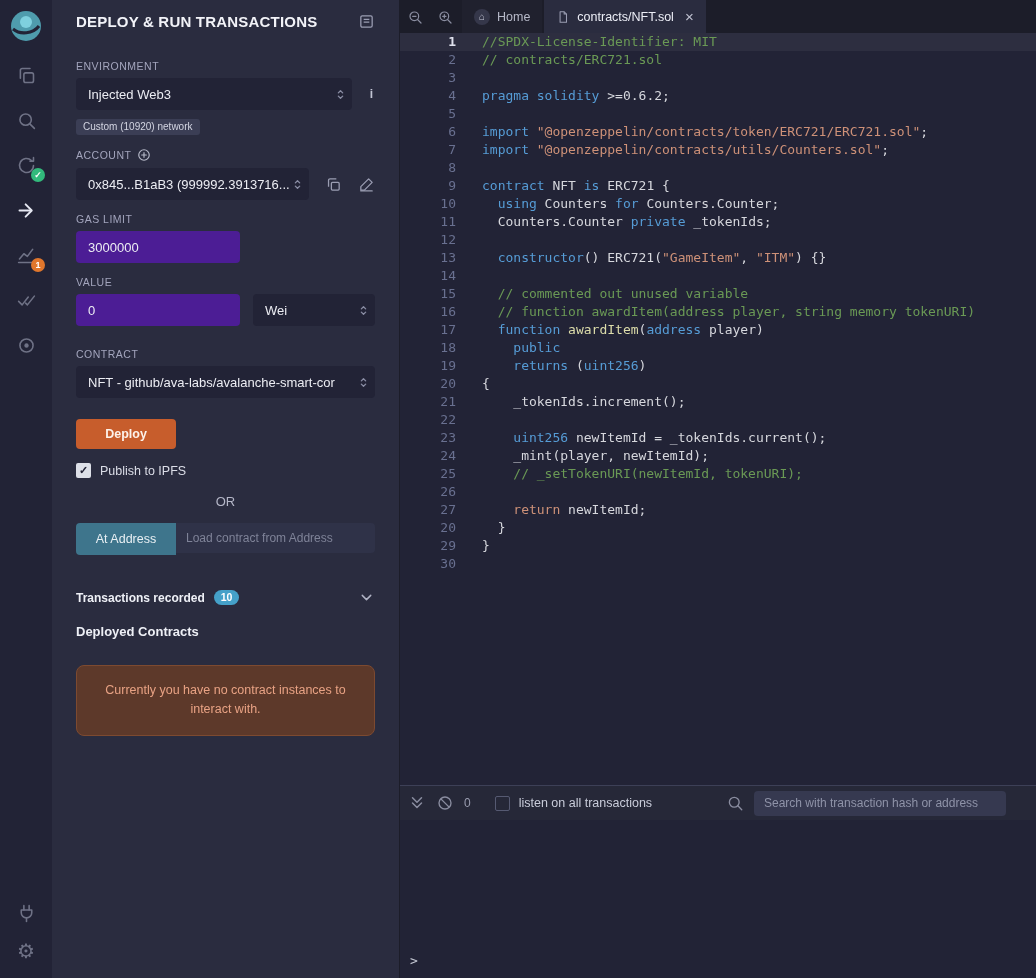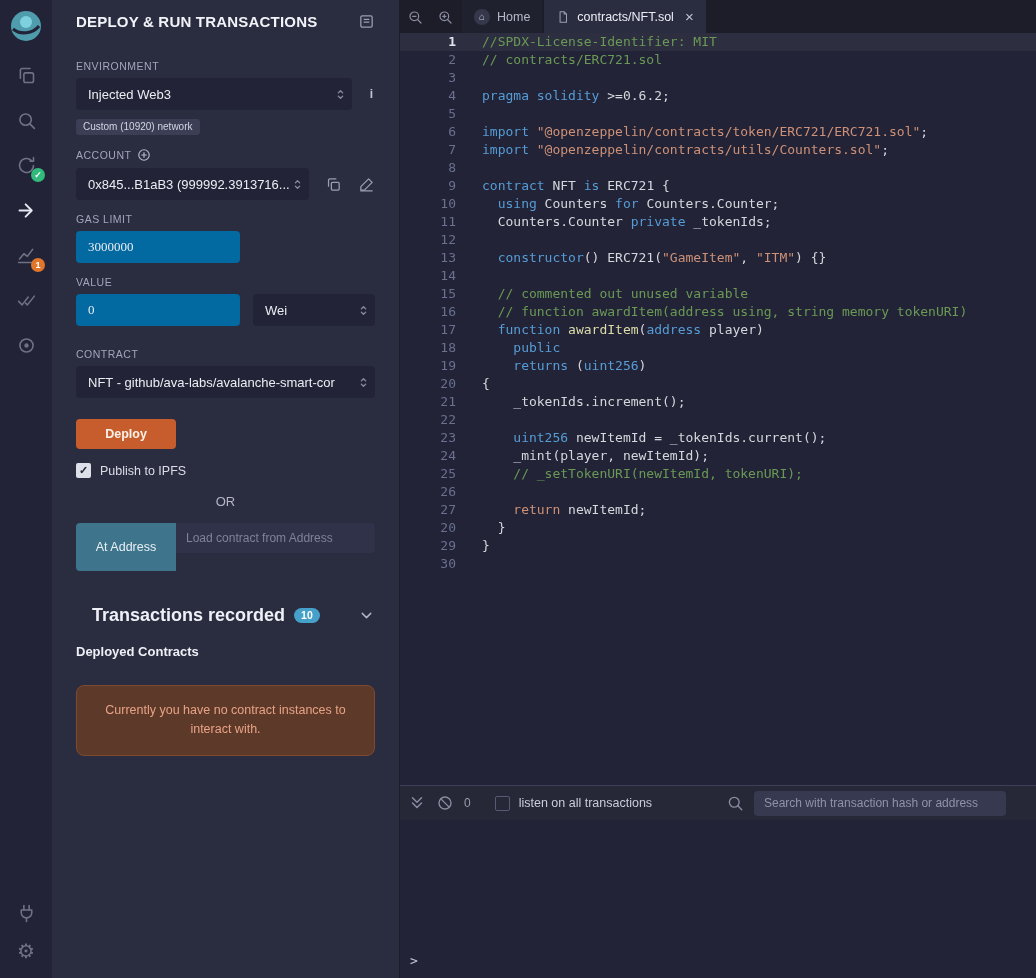--- a/index.html
+++ b/index.html
@@ -40,42 +40,42 @@
   .select { background:#222336; border-radius:4px; height:32px; display:flex; align-items:center;
             padding:0 20px 0 12px; position:relative; cursor:pointer; min-width:0; }
   .select.grow { flex:1; }
   .select.full { width:100%; }
   .sel-text { font-size:13px; color:#ecedf3; white-space:nowrap; overflow:hidden; }
   .caret { position:absolute; right:5px; top:9px; width:13px; height:13px; color:#8a8da4; }
   .caret svg { width:13px; height:13px; }
   .info { font-size:12px; font-weight:700; color:#c2c5d4; cursor:pointer; padding:0 2px; }
   .net-badge { display:inline-block; margin-top:9px; background:#3b3e55; color:#d3d5e2;
                font-size:10px; padding:2px 7px 3px; border-radius:3px; }
-  .tinput { background:#0369a1; border:none; outline:none; height:32px; border-radius:4px;
-            color:#ecedf3; font-size:13px; padding:0 12px;font-family:Liberation Serif, serif; }
+  .tinput { background:#4c1d95; border:none; outline:none; height:32px; border-radius:4px;
+            color:#ecedf3; font-size:13px; padding:0 12px; }
   .w165 { width:164px; }
   .deploy-btn { display:block; width:100px; height:30px; background:var(--accent-orange,#c75d2c);
                 border:none; border-radius:4px; color:#fdf2ea; font-size:12.5px; font-weight:600;
                 cursor:pointer; margin:21px 0 14px; font-family:inherit; }
   .check-row { display:flex; align-items:center; gap:9px; cursor:pointer; margin-bottom:16px; }
   .cbox { width:15px; height:15px; border-radius:2px; display:inline-flex; align-items:center;
           justify-content:center; flex:none; }
   .cbox.checked { background:#dde0e8; color:#222336; font-size:11px; font-weight:700; }
   .cbox.empty { border:1px solid #565a72; background:transparent; }
   .check-label { font-size:12.5px; color:#dcdee8; }
   .or { text-align:center; color:#b5b7c8; font-size:13px; margin:2px 0 14px; }
   .ataddr-row { display:flex; margin-bottom:34px; }
-  .ataddr-btn { width:100px; height:48px; flex:none; border:none; border-radius:4px 0 0 4px;
+  .ataddr-btn { width:100px; height:32px; flex:none; border:none; border-radius:4px 0 0 4px;
                 background:var(--accent-steel,#3e758c); color:#e9f0f4; font-size:12.5px;
                 cursor:pointer; font-family:inherit; }
   .ataddr-input { flex:1; height:30px; border:none; outline:none; border-radius:0 4px 4px 0;
                   background:#2f3248; color:#ecedf3; font-size:12px; padding:0 10px; }
   .ataddr-input::placeholder { color:#7f8398; }
   .tx-row { display:flex; align-items:center; gap:9px; margin-bottom:18px; cursor:pointer; }
-  .tx-label { font-size:18px; font-weight:600; color:#eef0f6;margin-left:16px; }
+  .tx-label { font-size:12px; font-weight:600; color:#eef0f6; }
   .tx-badge { background:var(--badge-blue,#45a1c9); color:#fff; font-size:10.5px; font-weight:700;
               padding:1px 7px 2px; border-radius:9px; }
   .tx-row .chev { margin-left:auto; color:#b0b3c4; }
   .dc-label { font-size:13px; font-weight:600; color:#eef0f6; margin-bottom:26px; }
   .alert { background:var(--alert-bg,#5d392a); border:1px solid var(--alert-border,#7d4a30);
            color:var(--alert-text,#e8a284); border-radius:8px; padding:15px 26px;
            font-size:12.5px; line-height:1.55; text-align:center; }
 
   
   .main { flex:1; display:flex; flex-direction:column; min-width:0; }
@@ -360,21 +360,21 @@
           <div class="code-line"><span class="ln">6</span><span class="code"><span class="tk-k">import</span><span class="tk-t"> </span><span class="tk-s">"@openzeppelin/contracts/token/ERC721/ERC721.sol"</span><span class="tk-t">;</span></span></div>
           <div class="code-line"><span class="ln">7</span><span class="code"><span class="tk-k">import</span><span class="tk-t"> </span><span class="tk-s">"@openzeppelin/contracts/utils/Counters.sol"</span><span class="tk-t">;</span></span></div>
           <div class="code-line"><span class="ln">8</span><span class="code"></span></div>
           <div class="code-line"><span class="ln">9</span><span class="code"><span class="tk-k">contract</span><span class="tk-t"> NFT </span><span class="tk-k">is</span><span class="tk-t"> ERC721 {</span></span></div>
           <div class="code-line"><span class="ln">10</span><span class="code"><span class="tk-t">  </span><span class="tk-k">using</span><span class="tk-t"> Counters </span><span class="tk-k">for</span><span class="tk-t"> Counters.Counter;</span></span></div>
           <div class="code-line"><span class="ln">11</span><span class="code"><span class="tk-t">  Counters.Counter </span><span class="tk-k">private</span><span class="tk-t"> _tokenIds;</span></span></div>
           <div class="code-line"><span class="ln">12</span><span class="code"></span></div>
           <div class="code-line"><span class="ln">13</span><span class="code"><span class="tk-t">  </span><span class="tk-k">constructor</span><span class="tk-t">() ERC721(</span><span class="tk-s">"GameItem"</span><span class="tk-t">, </span><span class="tk-s">"ITM"</span><span class="tk-t">) {}</span></span></div>
           <div class="code-line"><span class="ln">14</span><span class="code"></span></div>
           <div class="code-line"><span class="ln">15</span><span class="code"><span class="tk-c">  // commented out unused variable</span></span></div>
-          <div class="code-line"><span class="ln">16</span><span class="code"><span class="tk-c">  // function awardItem(address using, string memory tokenURI)</span></span></div>
+          <div class="code-line"><span class="ln">16</span><span class="code"><span class="tk-c">  // function awardItem(address player, string memory tokenURI)</span></span></div>
           <div class="code-line"><span class="ln">17</span><span class="code"><span class="tk-t">  </span><span class="tk-k">function</span><span class="tk-t"> </span><span class="tk-f">awardItem</span><span class="tk-t">(</span><span class="tk-k">address</span><span class="tk-t"> player)</span></span></div>
           <div class="code-line"><span class="ln">18</span><span class="code"><span class="tk-t">    </span><span class="tk-k">public</span></span></div>
           <div class="code-line"><span class="ln">19</span><span class="code"><span class="tk-t">    </span><span class="tk-k">returns</span><span class="tk-t"> (</span><span class="tk-k">uint256</span><span class="tk-t">)</span></span></div>
           <div class="code-line"><span class="ln">20</span><span class="code"><span class="tk-t">{</span></span></div>
           <div class="code-line"><span class="ln">21</span><span class="code"><span class="tk-t">    _tokenIds.increment();</span></span></div>
           <div class="code-line"><span class="ln">22</span><span class="code"></span></div>
           <div class="code-line"><span class="ln">23</span><span class="code"><span class="tk-t">    </span><span class="tk-k">uint256</span><span class="tk-t"> newItemId = _tokenIds.current();</span></span></div>
           <div class="code-line"><span class="ln">24</span><span class="code"><span class="tk-t">    _mint(player, newItemId);</span></span></div>
           <div class="code-line"><span class="ln">25</span><span class="code"><span class="tk-c">    // _setTokenURI(newItemId, tokenURI);</span></span></div>
           <div class="code-line"><span class="ln">26</span><span class="code"></span></div>

